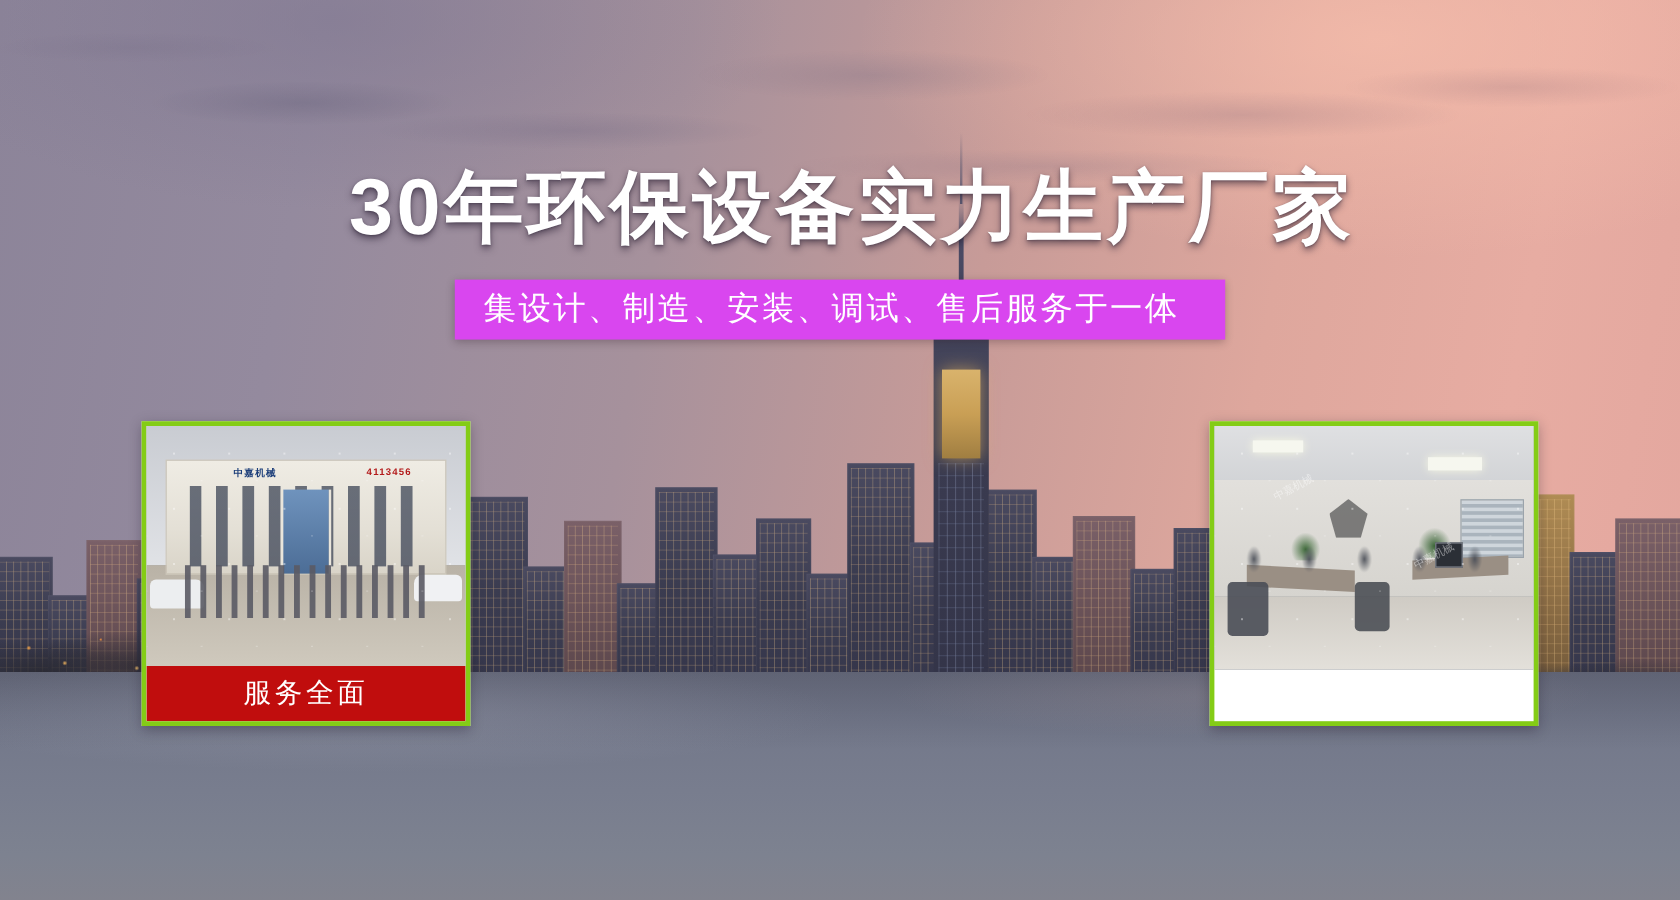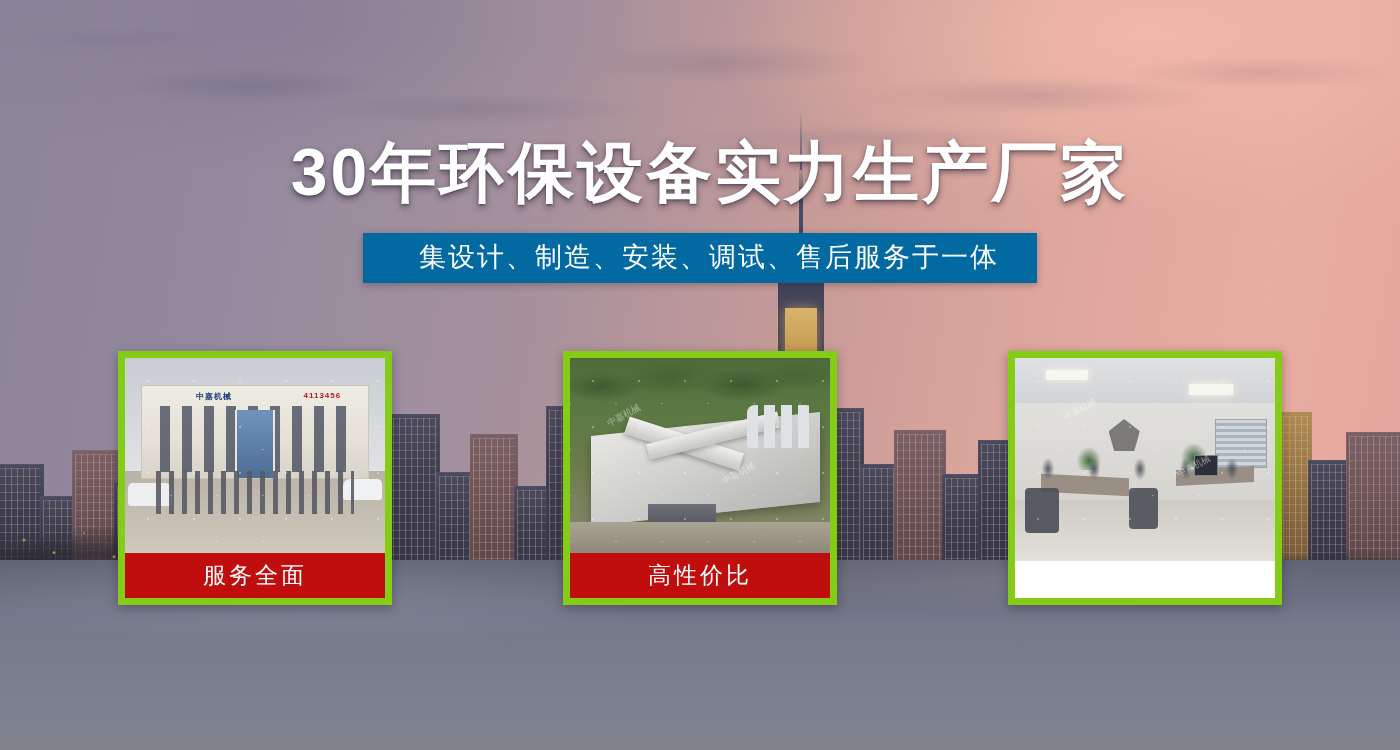--- a/index.html
+++ b/index.html
@@ -160,42 +160,42 @@
     white-space: nowrap;
     margin-left: 20px;
   }
 
   
   .subbar-wrap {
     position: absolute; left: 0; right: 0; top: 233px;
     display: flex; justify-content: center;
   }
   .subbar {
-    background: #0369a1;
+    background: #d946ef;
     color: #ffffff;
     font-size: 27px;
     font-weight: 500;
     letter-spacing: 2px;
-    padding: 10px 38px 12px 56px;
+    padding: 10px 38px 12px 24px;
     line-height: 1.05;
     white-space: nowrap;
     box-shadow: 0 2px 7px rgba(40,20,30,0.3);
   }
 
   
   .cards {
     position: absolute; left: 118px; top: 351px;
     width: 1164px; height: 254px;
     display: flex;
     justify-content: space-between;
   }
   .card {
     width: 274px; height: 254px;
     background: #ffffff;
-    border: 7px solid #84cc16;
+    border: 4px solid #84cc16;
     box-shadow: 0 3px 10px rgba(30,20,40,0.35);
     display: flex; flex-direction: column;
     overflow: hidden;
   }
   .photo {
     position: relative;
     width: 100%; height: 203px;
     overflow: hidden;
     background: #9aa0a6;
   }
@@ -456,36 +456,20 @@
           <div class="p1-phone">4113456</div>
         </div>
         <div class="p1-car-l"></div>
         <div class="p1-car-r"></div>
         <div class="p1-people"></div>
         <div class="mesh"></div>
       </div>
       <div class="caption">服务全面</div>
     </div>
 
-    <div class="card">
-      <div class="photo">
-        <div class="p2-green"></div>
-        <div class="p2-trees"></div>
-        <div class="p2-plant"></div>
-        <div class="p2-conv1"></div>
-        <div class="p2-conv2"></div>
-        <div class="p2-silos"></div>
-        <div class="p2-shed"></div>
-        <div class="p2-yard"></div>
-        <div class="wm" style="left:14%;top:26%;">中嘉机械</div>
-        <div class="wm" style="left:58%;top:56%;">中嘉机械</div>
-        <div class="mesh"></div>
-      </div>
-      <div class="caption">高性价比</div>
-    </div>
 
     <div class="card">
       <div class="photo">
         <div class="p3-ceil"></div>
         <div class="p3-panel1"></div>
         <div class="p3-panel2"></div>
         <div class="p3-wall"></div>
         <div class="p3-decal"></div>
         <div class="p3-blind"></div>
         <div class="p3-floor"></div>

